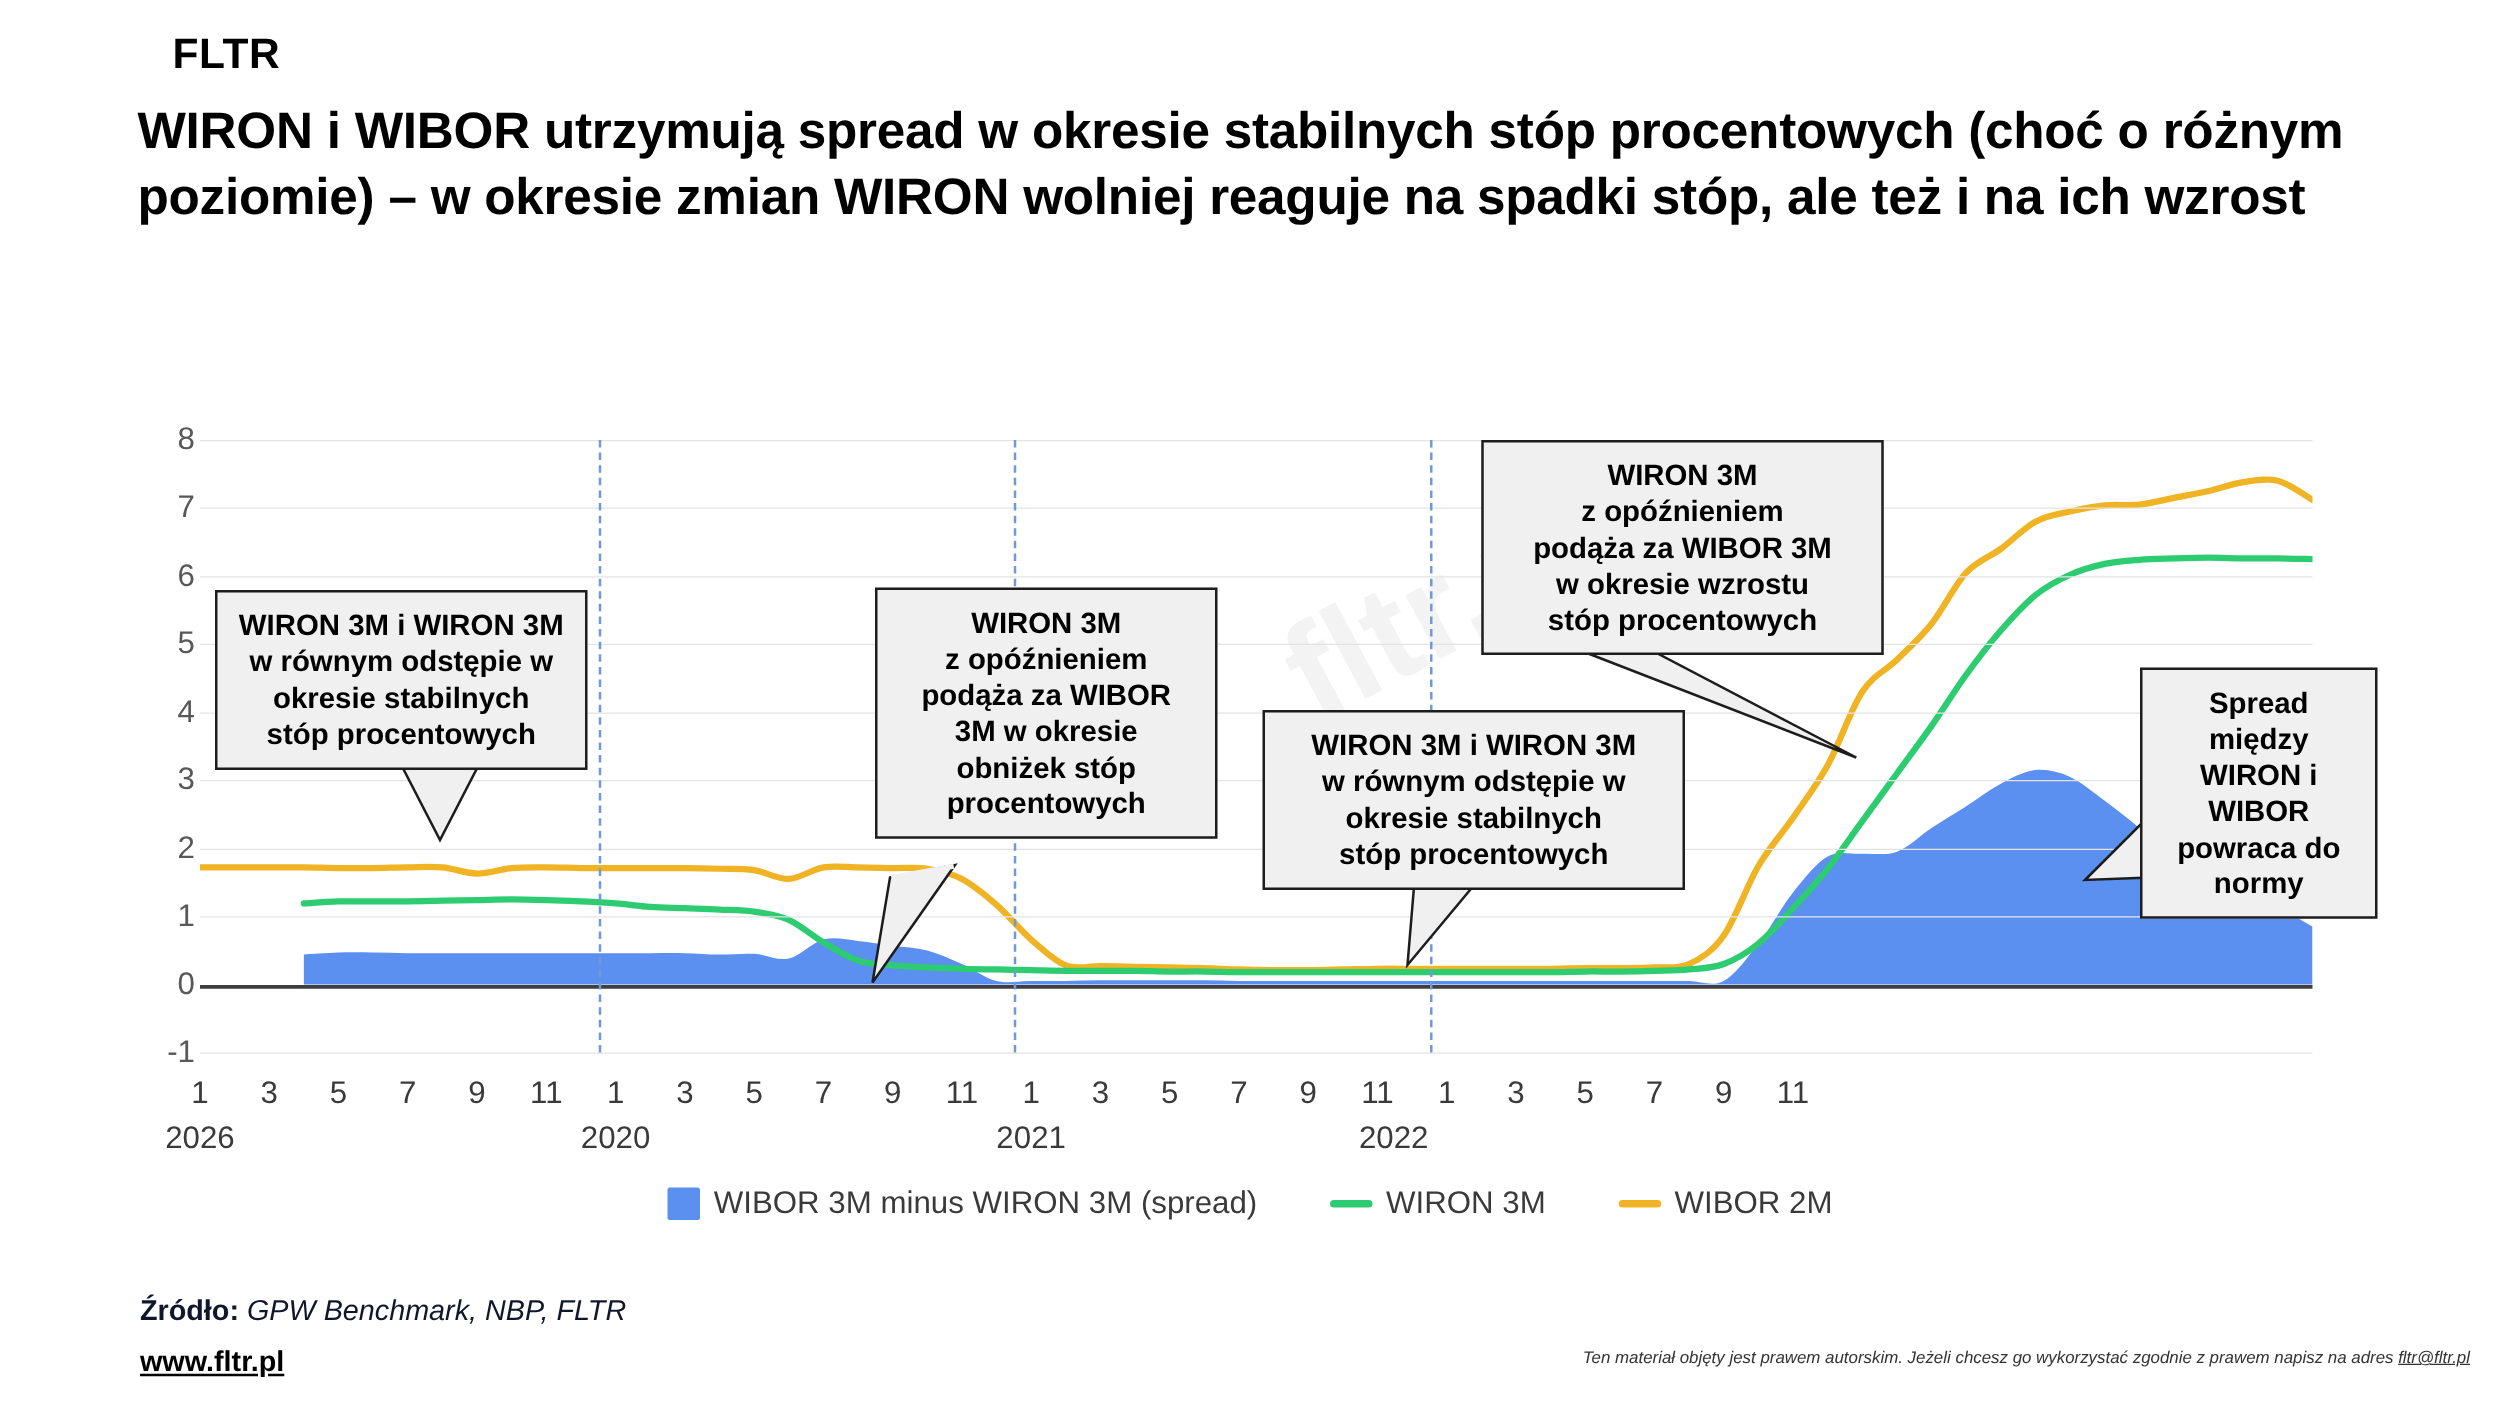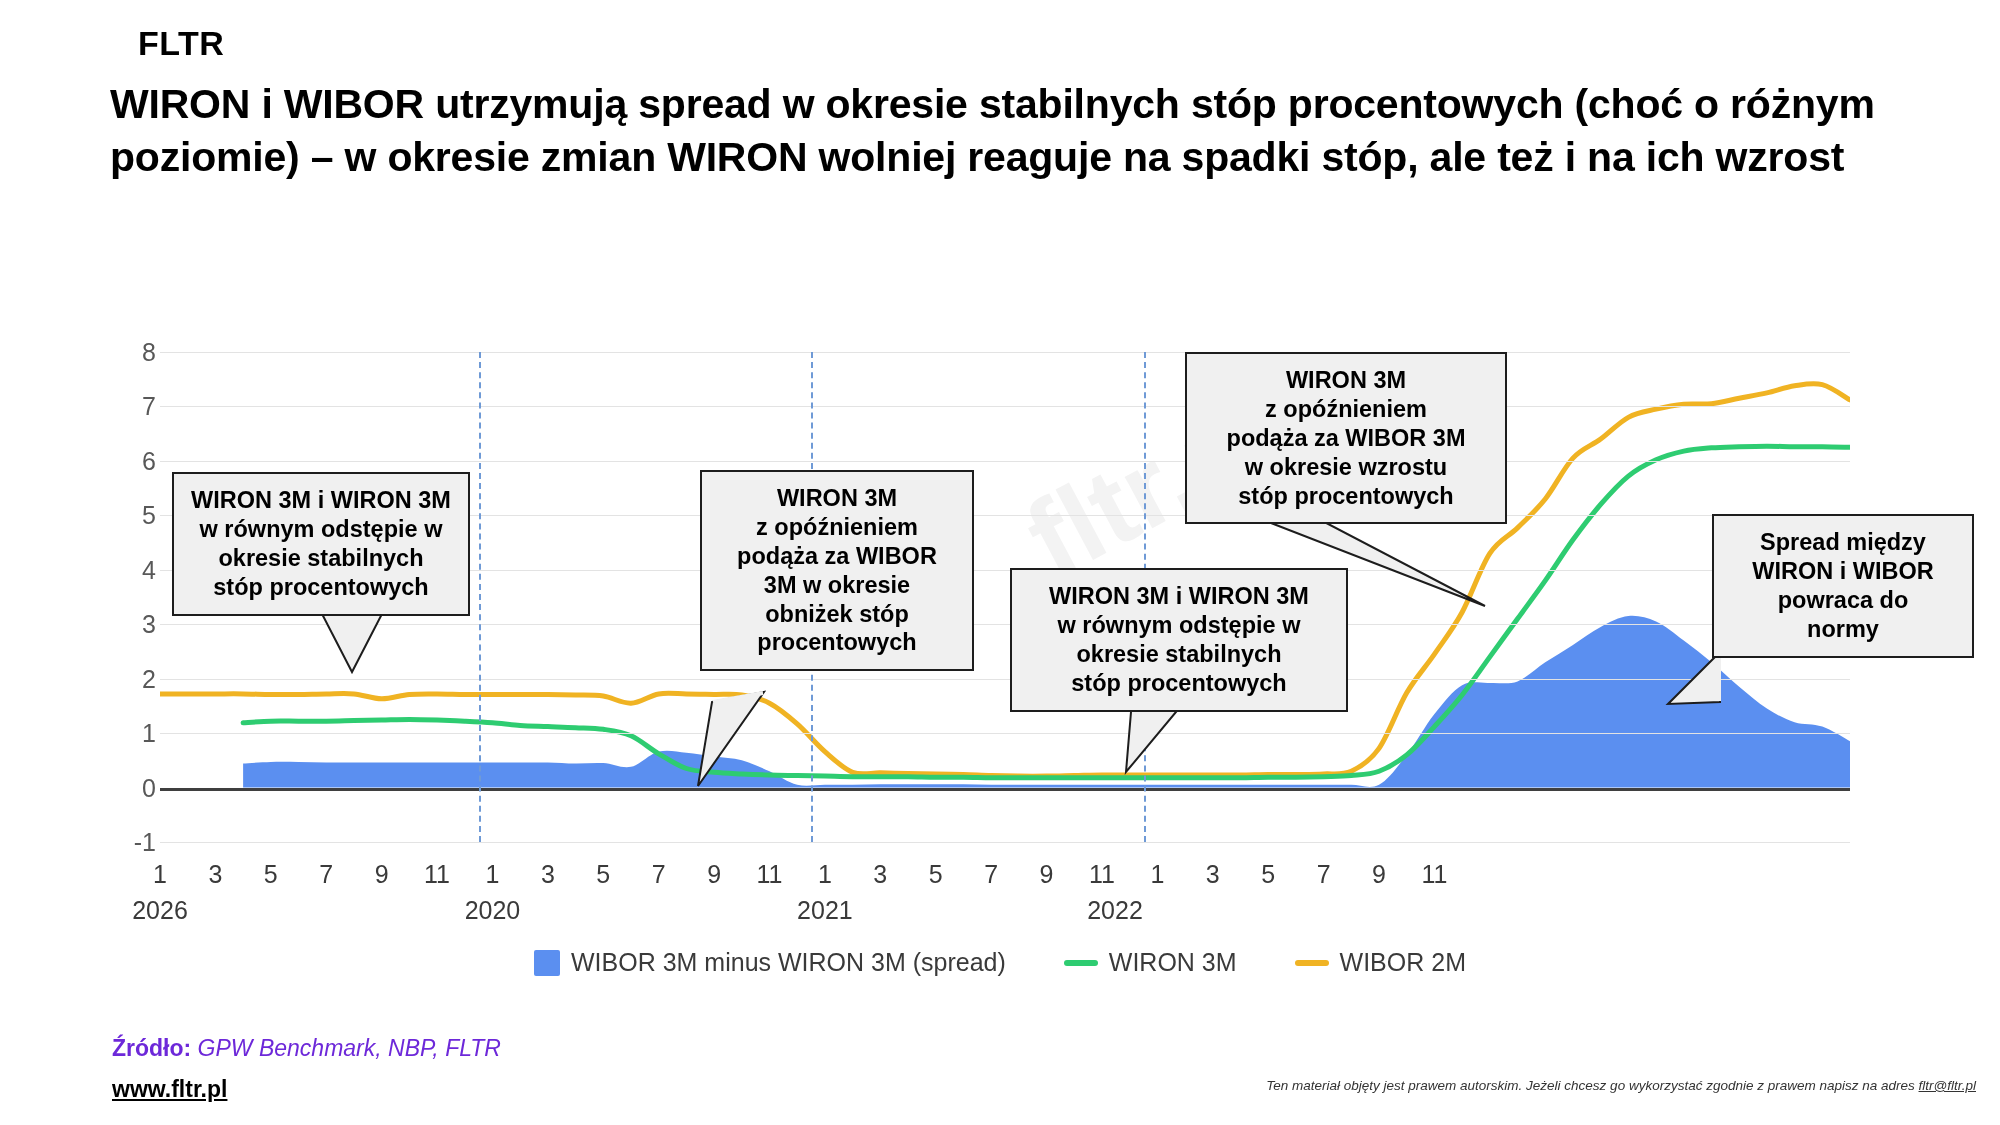--- a/index.html
+++ b/index.html
@@ -71,21 +71,21 @@
     position:absolute;top:948px;left:0;width:2000px;
     display:flex;justify-content:center;align-items:center;gap:58px;
   }
   .legitem{display:flex;align-items:center;gap:11px;
     font-size:25px;color:#3a3a3a;}
   .swatch-box{width:26px;height:26px;border-radius:2px;}
   .swatch-line{width:34px;height:6px;border-radius:3px;}
 
   
   .src{
-    position:absolute;left:112px;top:1035px;font-size:23px;color:#6d28d9;
+    position:absolute;left:112px;top:1035px;font-size:23px;color:#0f172a;
   }
   .src b{font-weight:bold;}
   .src i{font-style:italic;}
   .web{
     position:absolute;left:112px;top:1076px;font-size:23px;font-weight:bold;
     text-decoration:underline;color:#000;
   }
   .copyr{
     position:absolute;right:24px;top:1078px;font-size:13.5px;
     font-style:italic;color:#333;text-align:right;
@@ -203,21 +203,21 @@
   <div class="callout" style="left:1185px;top:352px;width:322px;">WIRON 3M
 z opóźnieniem
 podąża za WIBOR 3M
 w okresie wzrostu
 stóp procentowych</div>
   <svg class="tail" style="left:1185px;top:516px;width:360px;height:120px;">
     <polygon points="68,0 128,0 300,90" fill="#f0f0f0" stroke="#1d1d1d" stroke-width="2"></polygon>
     <line x1="69" y1="1" x2="127" y2="1" stroke="#f0f0f0" stroke-width="4"></line>
   </svg>
 
-  <div class="callout" style="left:1712px;top:514px;width:262px;">Spread między
+  <div class="callout" style="left:1712px;top:534px;width:190px;">Spread między
 WIRON i WIBOR
 powraca do
 normy</div>
   <svg class="tail" style="left:1660px;top:640px;width:300px;height:80px;">
     <polygon points="60,12 60,62 8,64" fill="#f0f0f0" stroke="#1d1d1d" stroke-width="2"></polygon>
     <line x1="59" y1="13" x2="59" y2="61" stroke="#f0f0f0" stroke-width="4"></line>
   </svg>
 
   <div class="legend">
     <div class="legitem">

